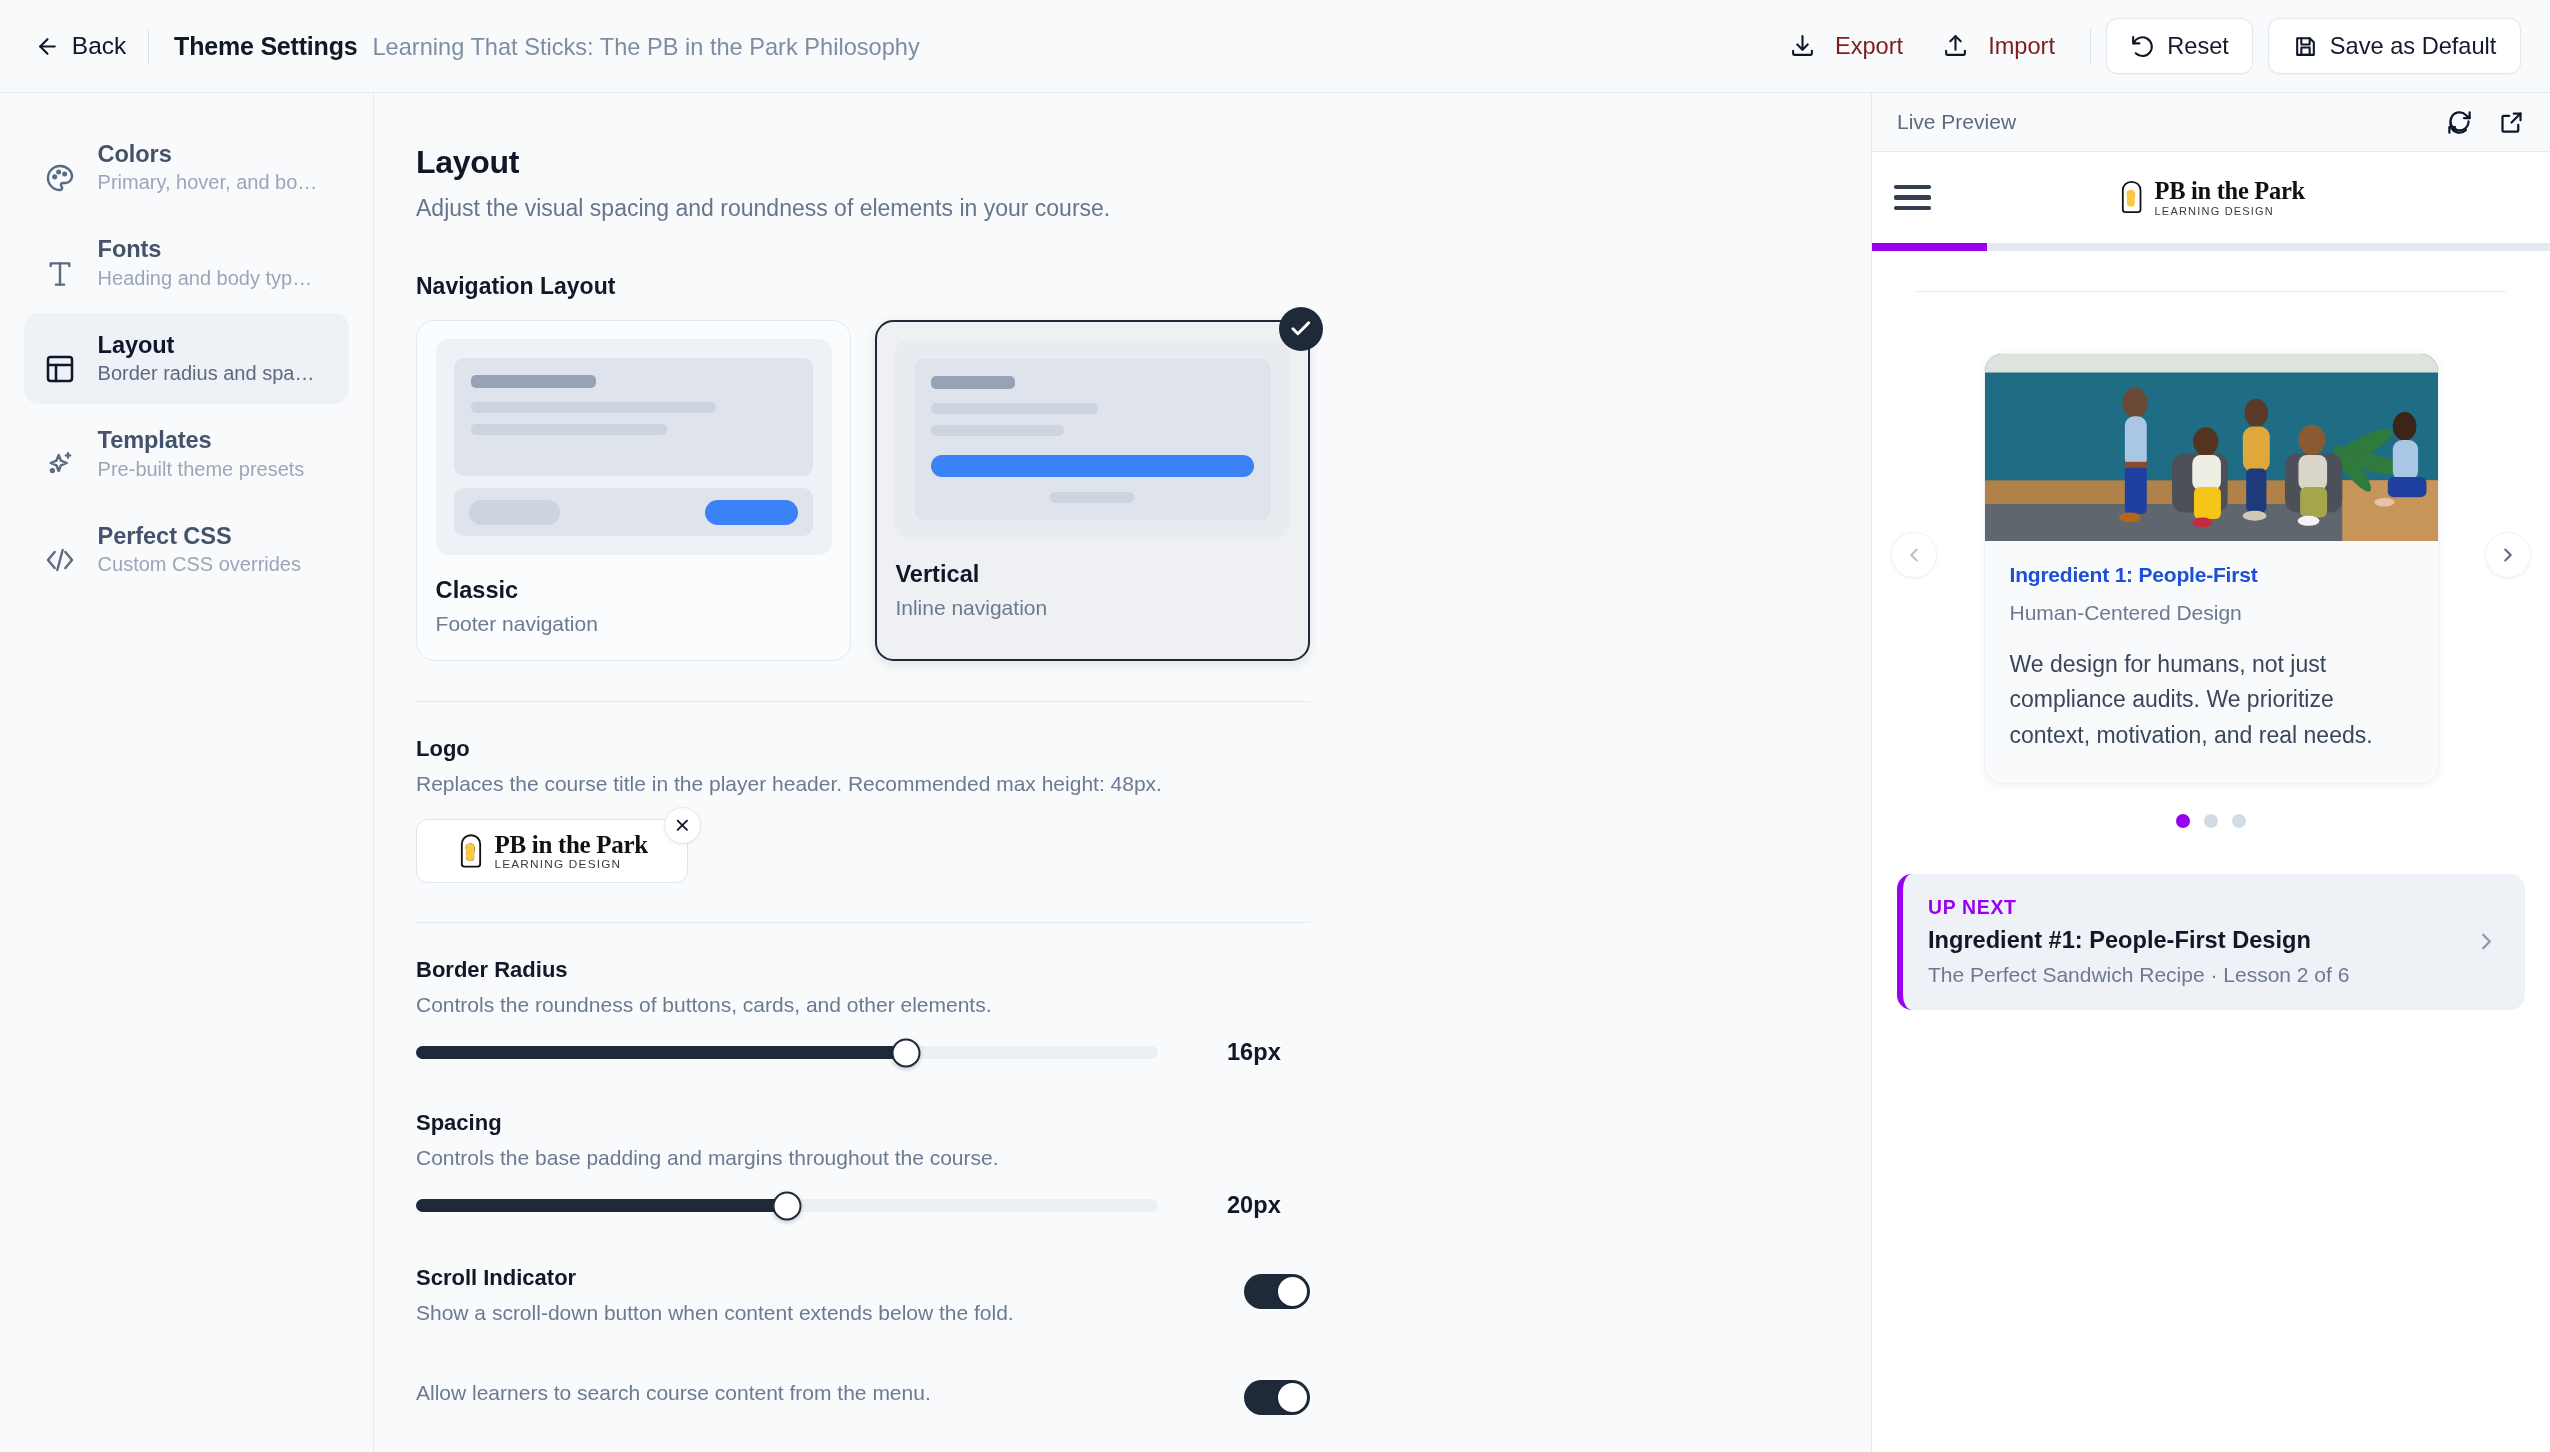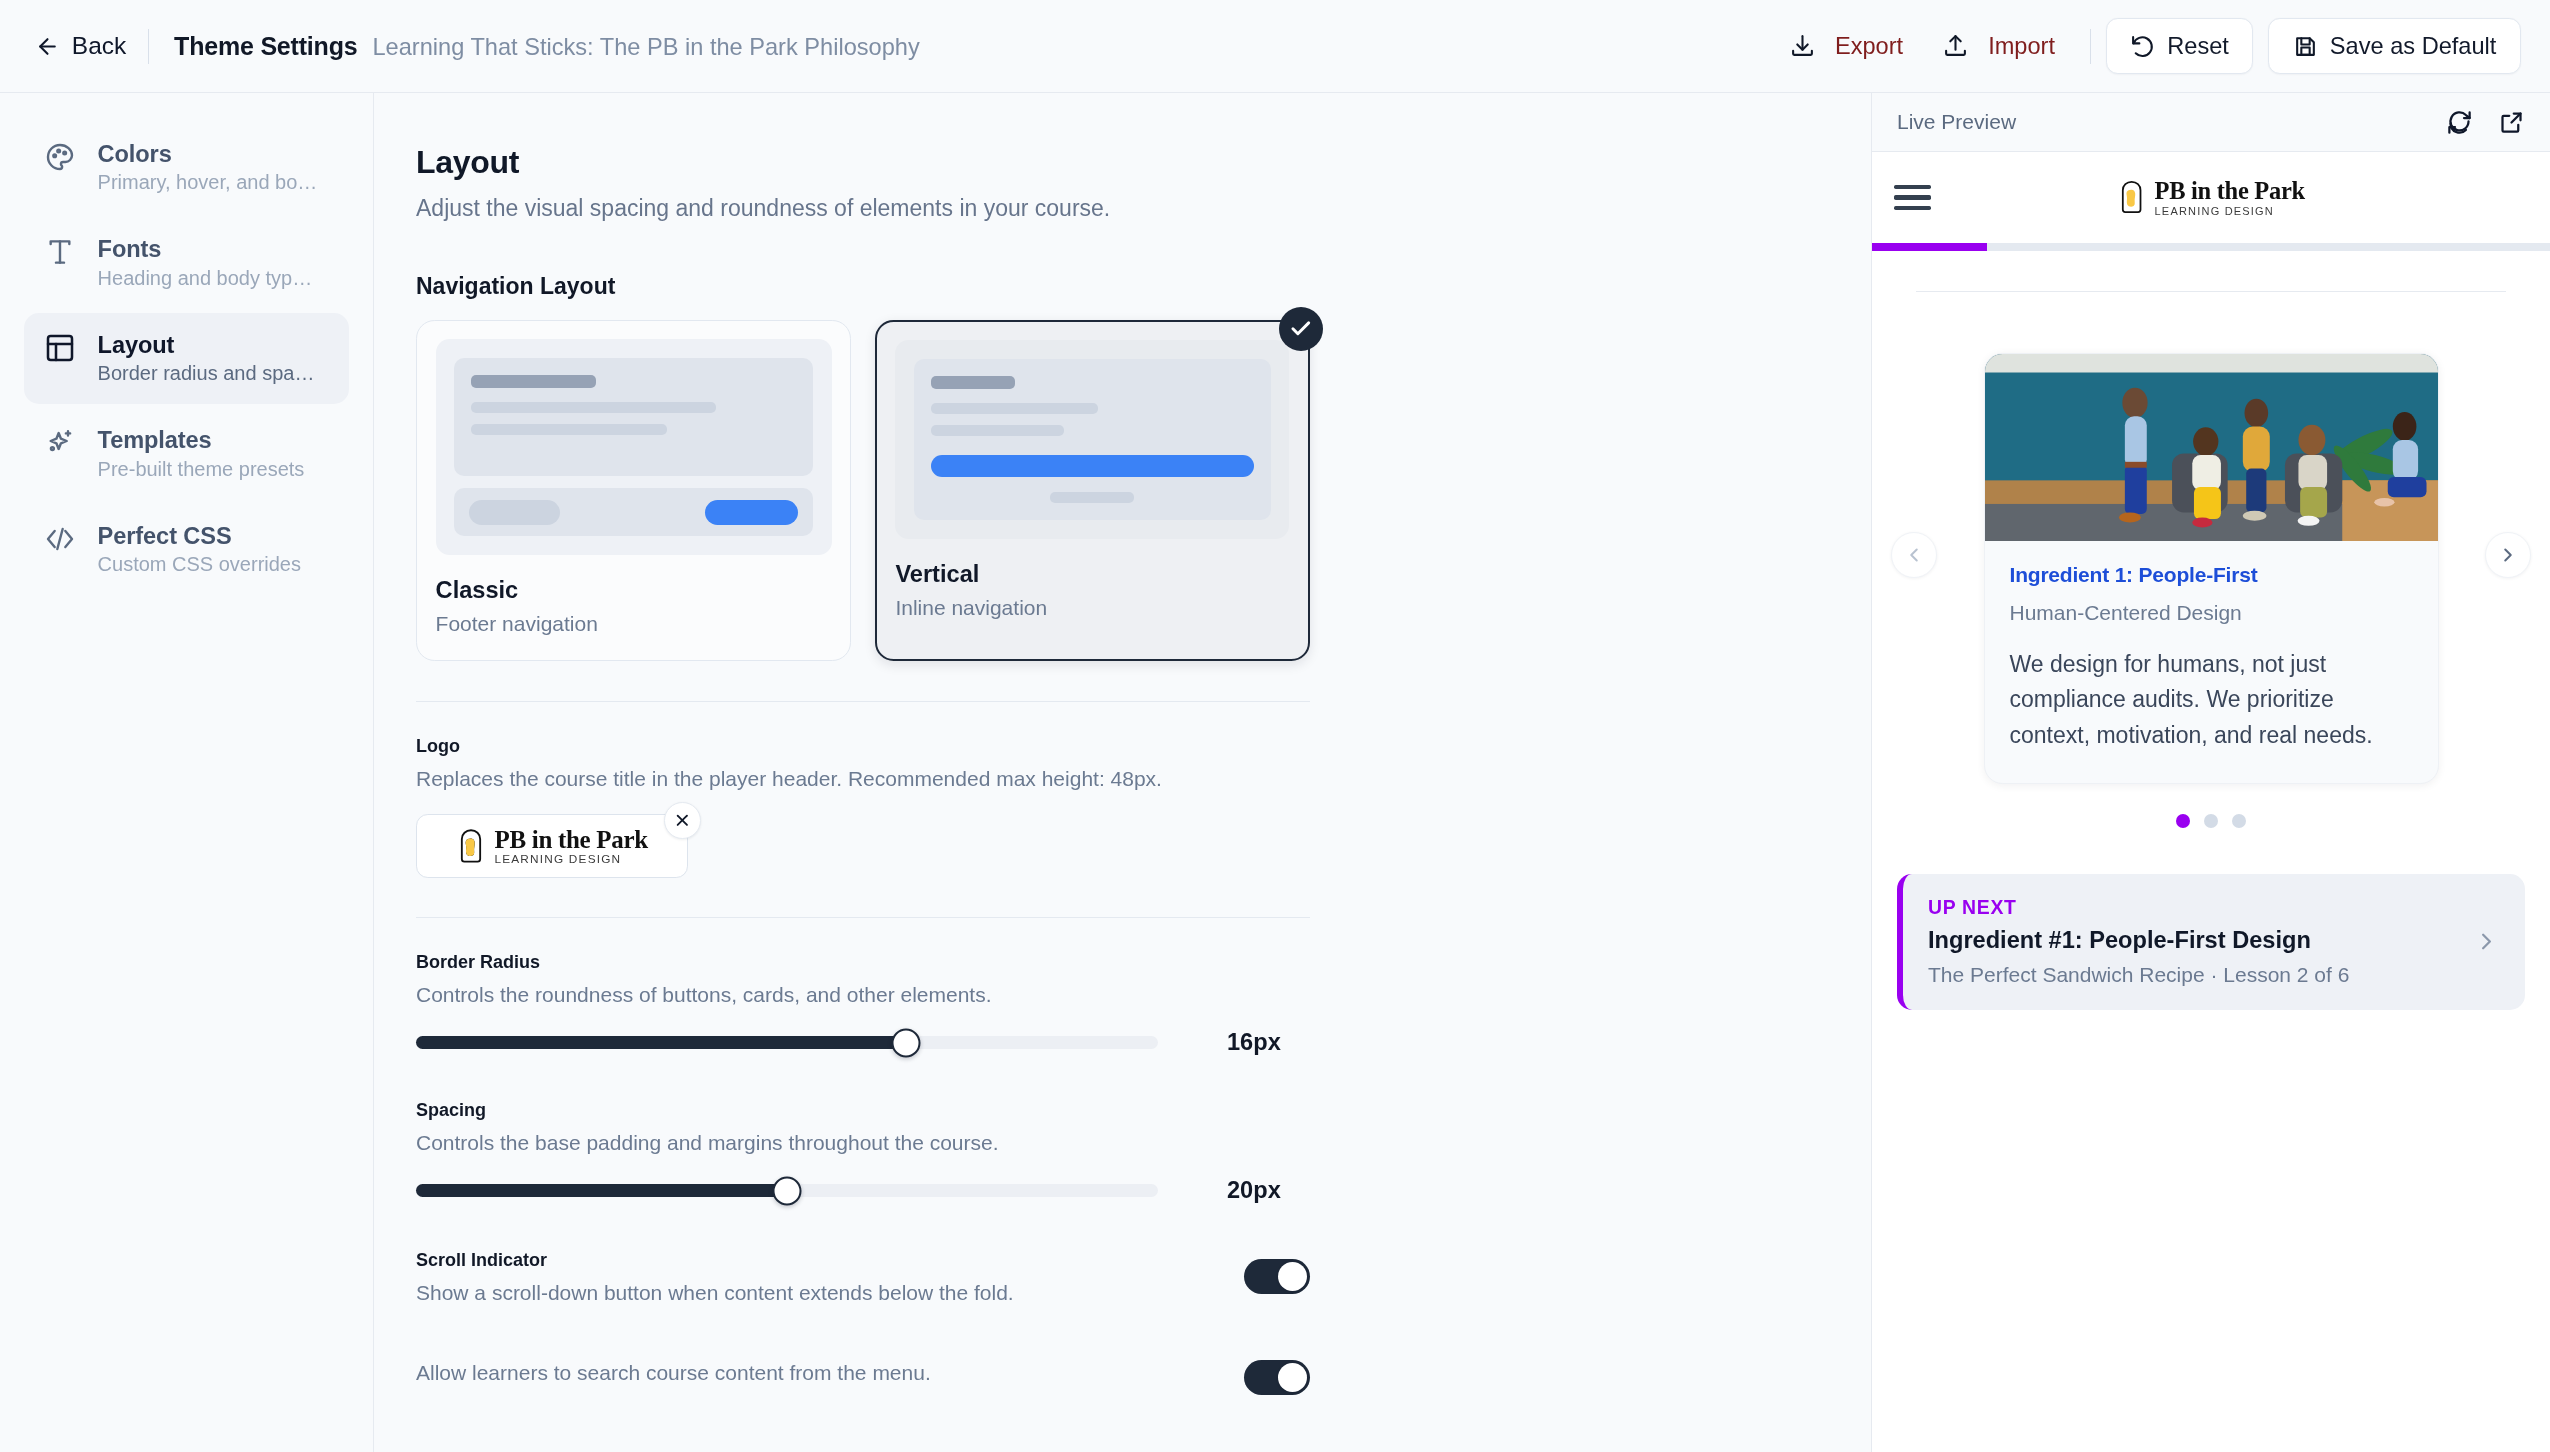--- a/index.html
+++ b/index.html
@@ -55,21 +55,21 @@
   .body-row { display: flex; height: calc(1452px - 93px); }
 
   
   .sidebar {
     width: 374px; flex: 0 0 374px;
     background: #f8fafc;
     border-right: 0.8px solid #e6eaf0;
     padding: 29px 23.6px 0 23.6px;
   }
   .side-item {
-    display: flex; align-items: flex-start; gap: 22px;
+    display: flex; align-items: flex-end; gap: 22px;
     padding: 18.6px 20px; border-radius: 15px; cursor: pointer;
     margin-bottom: 5px;
   }
   .side-item.active { background: #eef1f6; }
   .side-ico { width: 32px; height: 32px; flex:0 0 32px; color:#5b6a80; }
   .side-item.active .side-ico { color: #0f172a; }
   .side-texts { display: flex; flex-direction: column; gap: 3.4px; min-width: 0; }
   .side-title { font-size: 23.6px; font-weight: 700; color: #44536b; letter-spacing: -0.1px; }
   .side-item.active .side-title { color: #0f172a; }
   .side-desc { font-size: 20px; color: #9aa7b9; white-space: nowrap; overflow: hidden; text-overflow: ellipsis; max-width: 253px; }
@@ -113,21 +113,21 @@
   .nav-name { font-size: 23.6px; font-weight: 700; color: #101828; margin-top: 22px; }
   .nav-desc { font-size: 21px; color: #6b7a91; margin-top: 8.4px; }
   .check-badge {
     position: absolute; top: -15px; right: -15px;
     width: 44px; height: 44px; border-radius: 50%;
     background: #1e2939; display:flex; align-items:center; justify-content:center;
   }
 
   .hr { height: 0.8px; background: #e4e9f0; margin: 40px 0 0 0; width: 894px; }
 
-  .label-lg { font-size: 18px; font-weight: 700; color: #111827; }
+  .label-lg { font-size: 22px; font-weight: 700; color: #111827; }
   .label-sub { font-size: 21px; color: #6b7a91; margin-top: 10px; }
 
   .logo-box {
     margin-top: 23.6px; width: 272px; height: 64px;
     border: 0.8px solid #dde4ed; border-radius: 11.8px;
     background: #ffffff; position: relative;
     display: flex; align-items: center; justify-content: center;
   }
   .logo-x {
     position: absolute; top: -13.5px; right: -13.5px;

